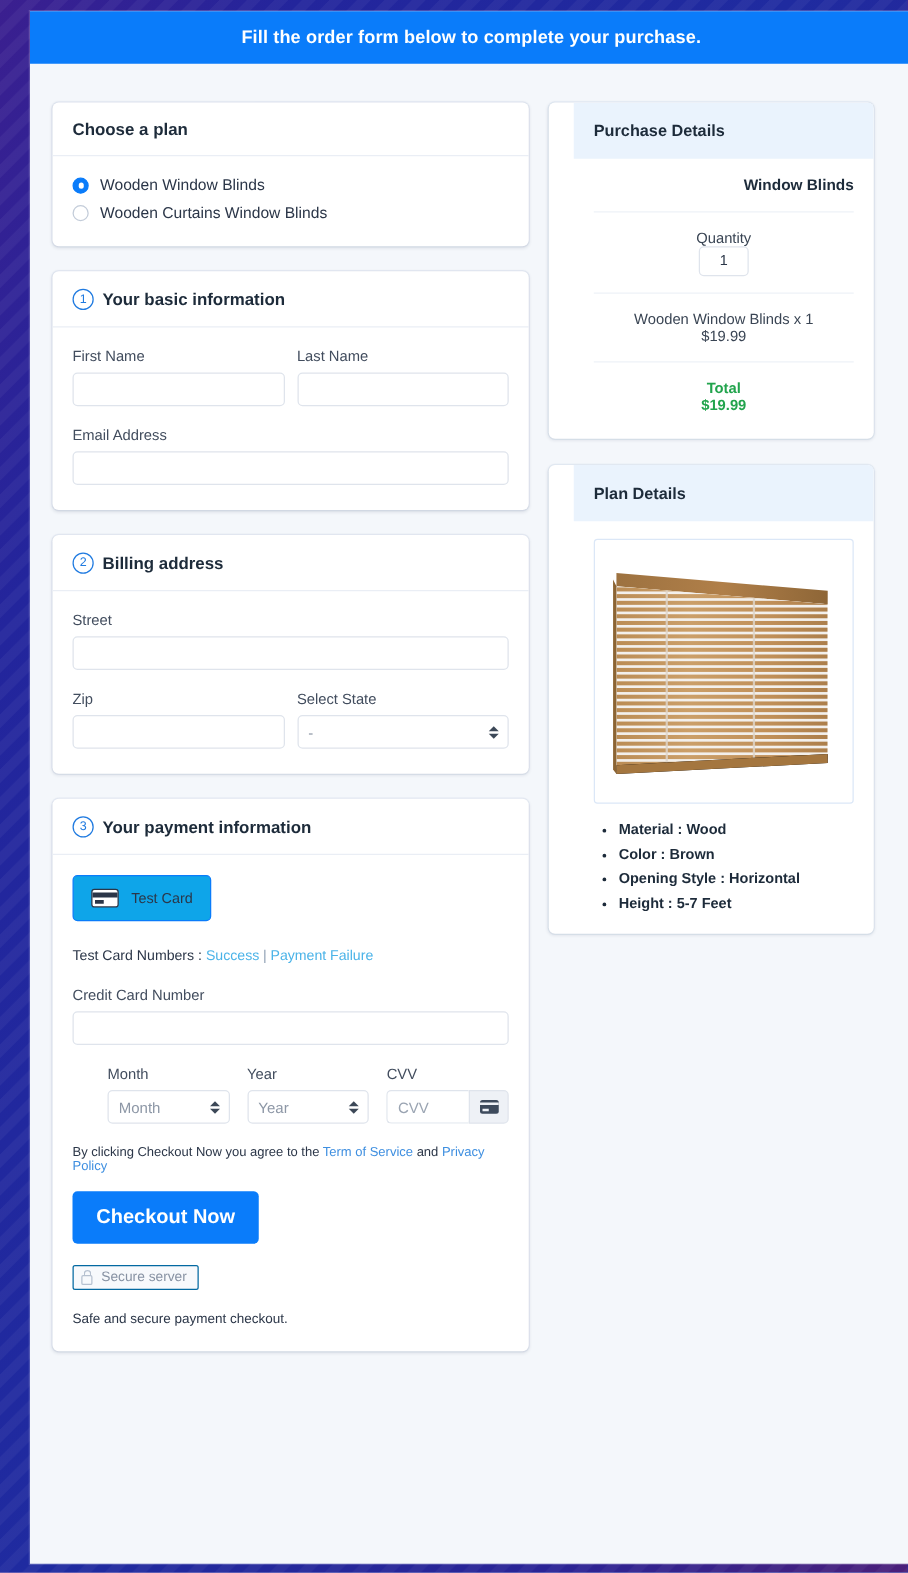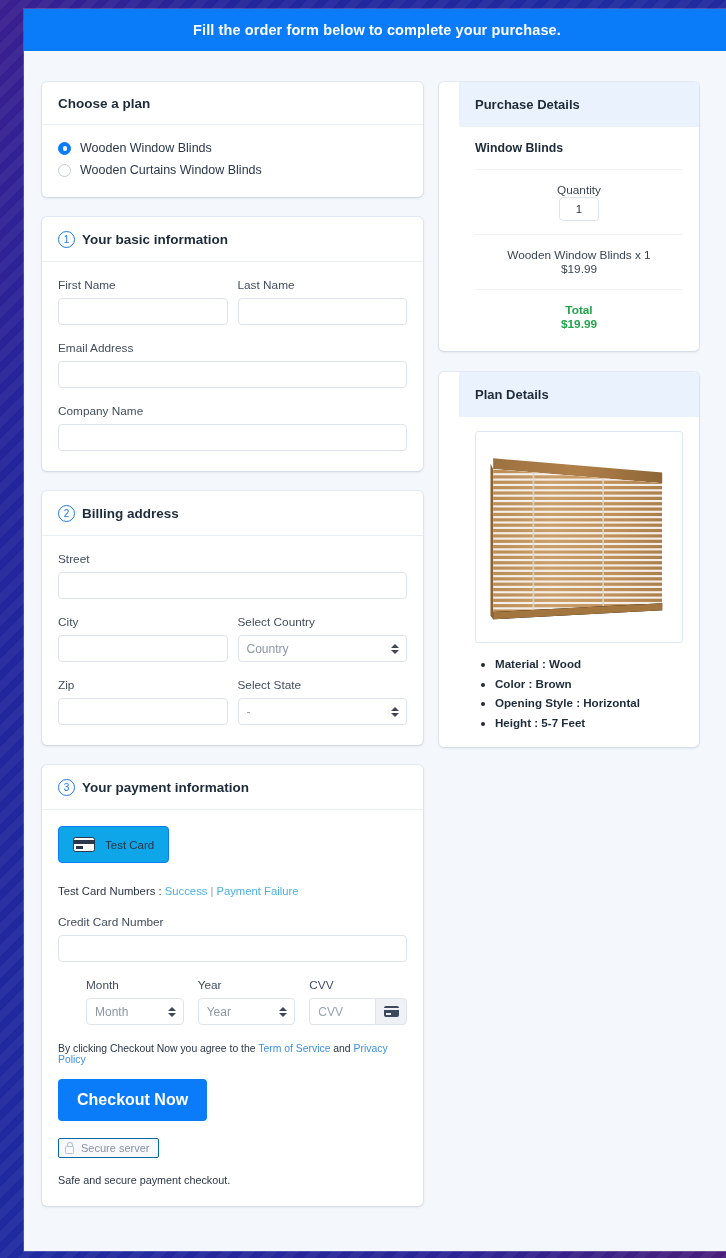--- a/index.html
+++ b/index.html
@@ -322,20 +322,21 @@
     color: #1d2b3a;
   }
   .panel-body { padding: 14px 16px 18px 16px; }
 
   .pd-title {
     font-size: 12.3px;
     font-weight: bold;
     color: #1d2b3a;
     padding-bottom: 14px;
     border-bottom: 1px solid #eef2f8;
+    text-align: right;
   }
   .pd-row {
     display: flex;
     align-items: center;
     justify-content: space-between;
     padding: 13px 0;
     border-bottom: 1px solid #eef2f8;
     font-size: 11.8px;
     color: #3a4554;
     flex-direction: column;
@@ -420,54 +421,32 @@
             </div>
             <div>
               <label class="field-label">Last Name</label>
               <input class="txt" type="text" value="" style="">
             </div>
           </div>
           <div class="fgroup">
             <label class="field-label">Email Address</label>
             <input class="txt" type="text" value="" style="">
           </div>
-          <div class="fgroup">
-            <label class="field-label">Company Name</label>
-            <input class="txt" type="text" value="" style="">
-          </div>
         </div>
       </div>
 
       <div class="card">
         <div class="card-head">
           <span class="step-badge">2</span>
           <span class="head-title">Billing address</span>
         </div>
         <div class="card-body">
           <div class="fgroup">
             <label class="field-label">Street</label>
             <input class="txt" type="text" value="" style="">
-          </div>
-          <div class="fgroup row2">
-            <div>
-              <label class="field-label">City</label>
-              <input class="txt" type="text" value="" style="">
-            </div>
-            <div>
-              <label class="field-label">Select Country</label>
-              <div class="sel-wrap">
-                <div class="sel">
-                  <span>Country</span>
-                </div>
-                <span class="sel-arrows">
-                    <i class="up"></i>
-                    <i class="down"></i>
-                  </span>
-              </div>
-            </div>
           </div>
           <div class="fgroup row2">
             <div>
               <label class="field-label">Zip</label>
               <input class="txt" type="text" value="" style="">
             </div>
             <div>
               <label class="field-label">Select State</label>
               <div class="sel-wrap">
                 <div class="sel">

